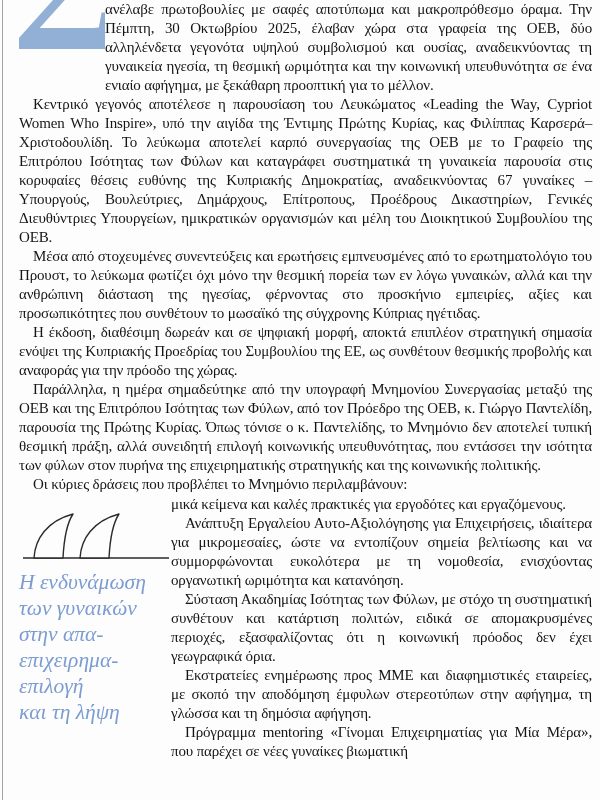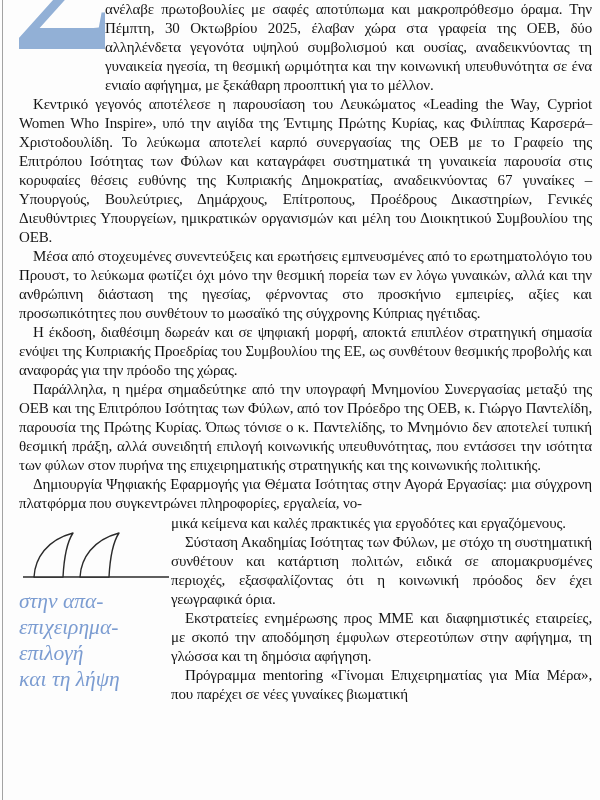--- a/index.html
+++ b/index.html
@@ -91,42 +91,45 @@
 
     <div class="section-top">
       <div class="dropcap-box">
         <span class="dropcap-letter">Σ</span>
       </div>
       <p class="para no-indent">ανέλαβε πρωτοβουλίες με σαφές αποτύπωμα και μακροπρόθεσμο όραμα. Την Πέμπτη, 30 Οκτωβρίου 2025, έλαβαν χώρα στα γραφεία της ΟΕΒ, δύο αλληλένδετα γεγονότα υψηλού συμβολισμού και ουσίας, αναδεικνύοντας τη γυναικεία ηγεσία, τη θεσμική ωριμότητα και την κοινωνική υπευθυνότητα σε ένα ενιαίο αφήγημα, με ξεκάθαρη προοπτική για το μέλλον.</p>
       <p class="para">Κεντρικό γεγονός αποτέλεσε η παρουσίαση του Λευκώματος «Leading the Way, Cypriot Women Who Inspire», υπό την αιγίδα της Έντιμης Πρώτης Κυρίας, κας Φιλίππας Καρσερά–Χριστοδουλίδη. Το λεύκωμα αποτελεί καρπό συνεργασίας της ΟΕΒ με το Γραφείο της Επιτρόπου Ισότητας των Φύλων και καταγράφει συστηματικά τη γυναικεία παρουσία στις κορυφαίες θέσεις ευθύνης της Κυπριακής Δημοκρατίας, αναδεικνύοντας 67 γυναίκες – Υπουργούς, Βουλεύτριες, Δημάρχους, Επίτροπους, Προέδρους Δικαστηρίων, Γενικές Διευθύντριες Υπουργείων, ημικρατικών οργανισμών και μέλη του Διοικητικού Συμβουλίου της ΟΕΒ.</p>
       <p class="para">Μέσα από στοχευμένες συνεντεύξεις και ερωτήσεις εμπνευσμένες από το ερωτηματολόγιο του Προυστ, το λεύκωμα φωτίζει όχι μόνο την θεσμική πορεία των εν λόγω γυναικών, αλλά και την ανθρώπινη διάσταση της ηγεσίας, φέρνοντας στο προσκήνιο εμπειρίες, αξίες και προσωπικότητες που συνθέτουν το μωσαϊκό της σύγχρονης Κύπριας ηγέτιδας.</p>
       <p class="para">Η έκδοση, διαθέσιμη δωρεάν και σε ψηφιακή μορφή, αποκτά επιπλέον στρατηγική σημασία ενόψει της Κυπριακής Προεδρίας του Συμβουλίου της ΕΕ, ως συνθέτουν θεσμικής προβολής και αναφοράς για την πρόοδο της χώρας.</p>
       <p class="para">Παράλληλα, η ημέρα σημαδεύτηκε από την υπογραφή Μνημονίου Συνεργασίας μεταξύ της ΟΕΒ και της Επιτρόπου Ισότητας των Φύλων, από τον Πρόεδρο της ΟΕΒ, κ. Γιώργο Παντελίδη, παρουσία της Πρώτης Κυρίας. Όπως τόνισε ο κ. Παντελίδης, το Μνημόνιο δεν αποτελεί τυπική θεσμική πράξη, αλλά συνειδητή επιλογή κοινωνικής υπευθυνότητας, που εντάσσει την ισότητα των φύλων στον πυρήνα της επιχειρηματικής στρατηγικής και της κοινωνικής πολιτικής.</p>
-      <p class="para">Δημιουργία Ψηφιακής Εφαρμογής για Θέματα Ισότητας στην Αγορά Εργασίας: μια σύγχρονη πλατφόρμα που συγκεντρώνει πληροφορίες, εργαλεία, νο-</p>
+      <p class="para">Οι κύριες δράσεις που προβλέπει το Μνημόνιο περιλαμβάνουν:</p>
     </div>
 
     <div class="section-bottom">
 
       <div class="left-col">
         <svg class="quote-graphic" viewBox="0 0 152 50" xmlns="http://www.w3.org/2000/svg" aria-hidden="true">
           <line x1="4" y1="47" x2="150" y2="47" stroke="#2a2a2a" stroke-width="1.4"></line>
           <path d="M54,3 C28,10 16,28 15,47 L44,47 C45,28 48,12 54,3 Z" fill="#fdfdfd" stroke="#2a2a2a" stroke-width="1.4" stroke-linejoin="round"></path>
           <path d="M100,3 C74,10 62,28 61,47 L90,47 C91,28 94,12 100,3 Z" fill="#fdfdfd" stroke="#2a2a2a" stroke-width="1.4" stroke-linejoin="round"></path>
         </svg>
         <div class="pull-quote">
+          <span>Η ενδυνάμωση</span>
+          <span>των γυναικών</span>
           <span>στην απα-</span>
           <span>επιχειρημα-</span>
           <span>επιλογή</span>
           <span>και τη λήψη</span>
 
         </div>
       </div>
 
       <div class="right-col">
         <p class="para no-indent">μικά κείμενα και καλές πρακτικές για εργοδότες και εργαζόμενους.</p>
+        <p class="para">Ανάπτυξη Εργαλείου Αυτο-Αξιολόγησης για Επιχειρήσεις, ιδιαίτερα για μικρομεσαίες, ώστε να εντοπίζουν σημεία βελτίωσης και να συμμορφώνονται ευκολότερα με τη νομοθεσία, ενισχύοντας οργανωτική ωριμότητα και κατανόηση.</p>
         <p class="para">Σύσταση Ακαδημίας Ισότητας των Φύλων, με στόχο τη συστηματική συνθέτουν και κατάρτιση πολιτών, ειδικά σε απομακρυσμένες περιοχές, εξασφαλίζοντας ότι η κοινωνική πρόοδος δεν έχει γεωγραφικά όρια.</p>
         <p class="para">Εκστρατείες ενημέρωσης προς ΜΜΕ και διαφημιστικές εταιρείες, με σκοπό την αποδόμηση έμφυλων στερεοτύπων στην αφήγημα, τη γλώσσα και τη δημόσια αφήγηση.</p>
         <p class="para">Πρόγραμμα mentoring «Γίνομαι Επιχειρηματίας για Μία Μέρα», που παρέχει σε νέες γυναίκες βιωματική</p>
       </div>
 
     </div>
   </div>
 </div>
 
 </body></html>

